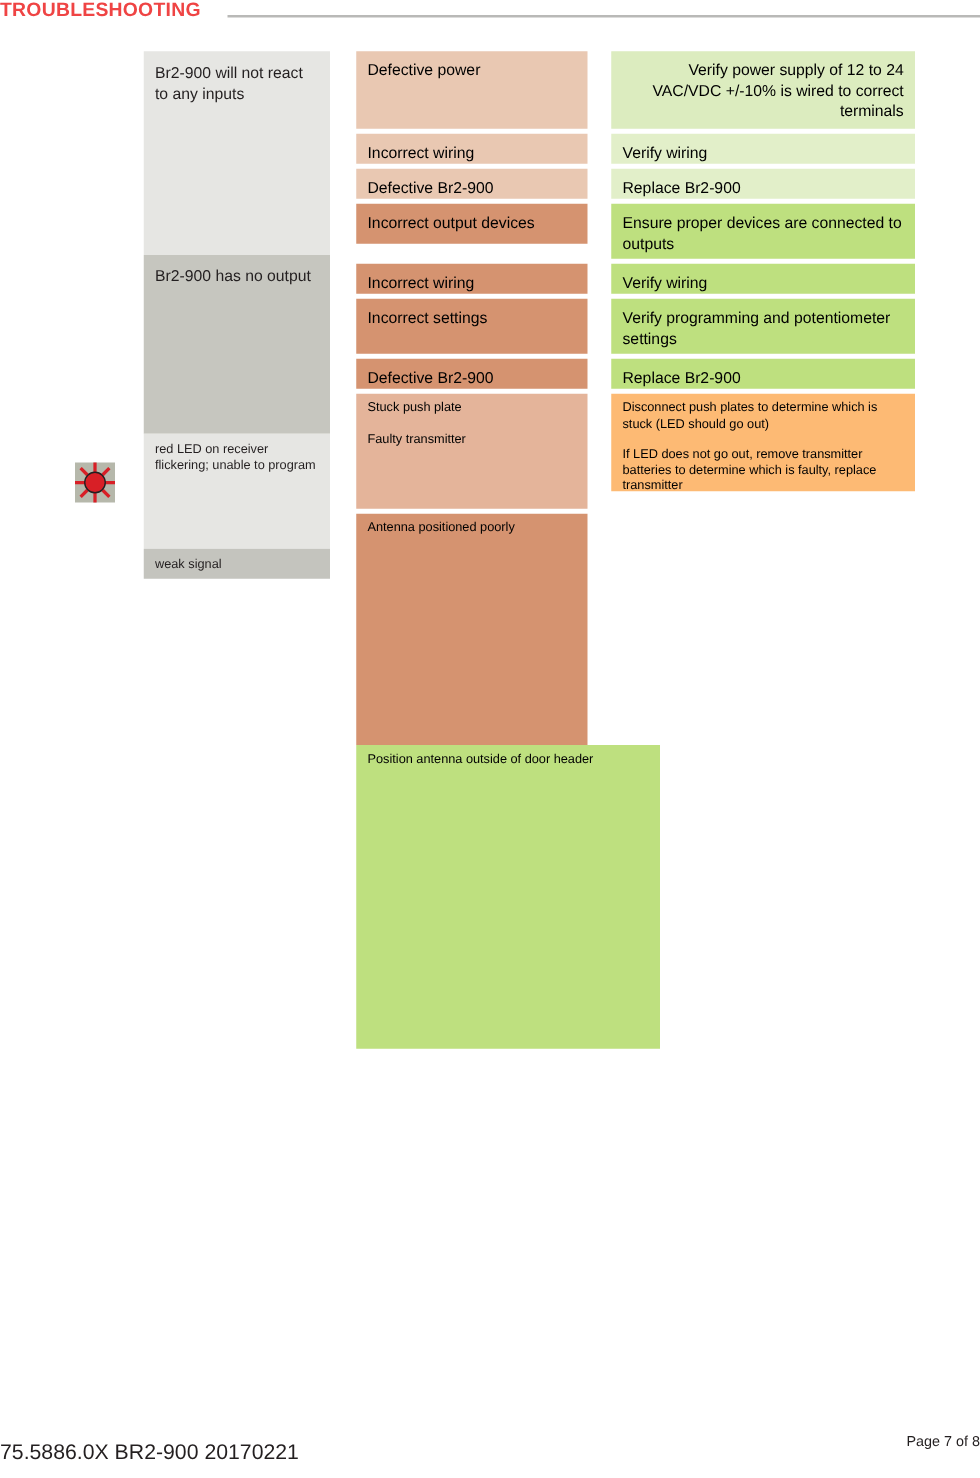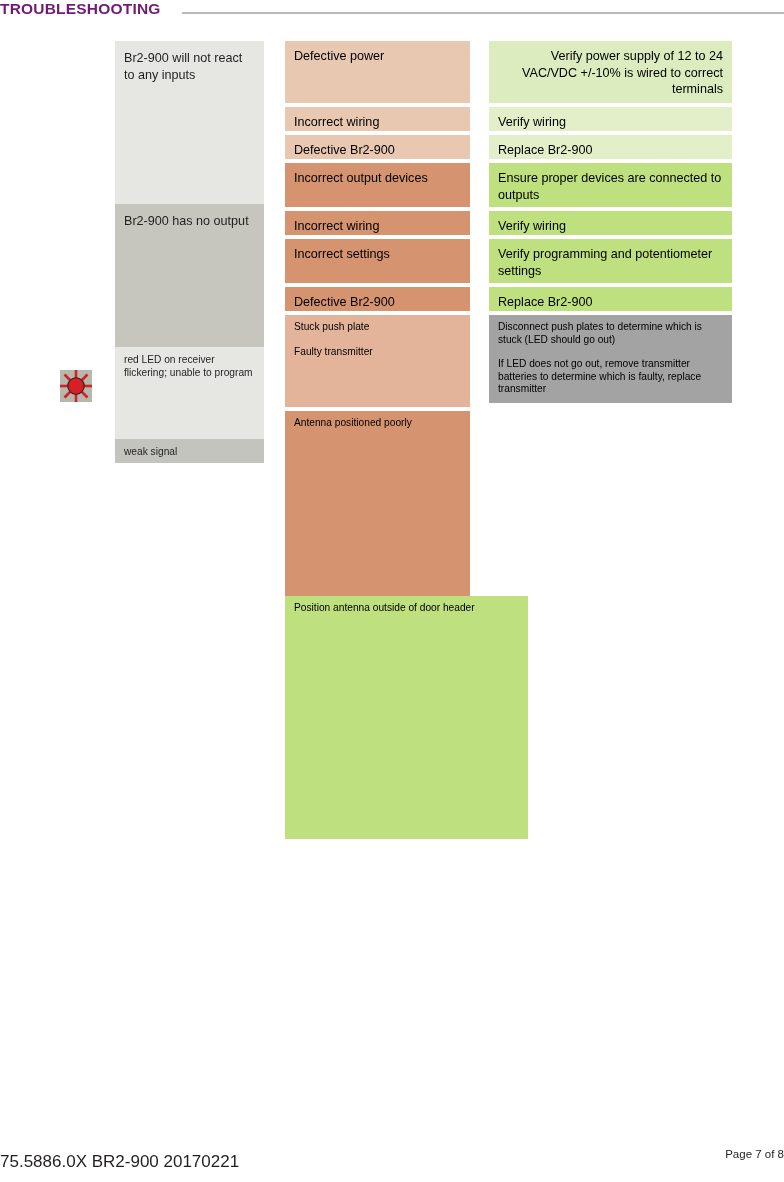--- a/index.html
+++ b/index.html
@@ -24,21 +24,21 @@
     width: 784px;
     height: 26px;
   }
   .header-title {
     position: absolute;
     left: 0px;
     top: 0px;
     font-size: 15.5px;
     font-weight: bold;
     letter-spacing: 0.2px;
-    color: #701a75;
+    color: #ef4444;
     line-height: 18px;
     white-space: nowrap;
   }
   .header-rule {
     position: absolute;
     left: 182px;
     top: 12px;
     right: 0px;
     height: 2px;
     background: #b9b9b7;
@@ -172,38 +172,38 @@
       </div>
       <div class="pair-row">
         <div class="cell-problem" style="background: rgb(233, 200, 178); height: 24px;"><span>Incorrect wiring</span></div>
         <div class="cell-solution" style="background: rgb(226, 239, 201); height: 24px;"><span>Verify wiring</span></div>
       </div>
       <div class="pair-row">
         <div class="cell-problem" style="background: rgb(233, 200, 178); height: 24px;"><span>Defective Br2-900</span></div>
         <div class="cell-solution" style="background: rgb(226, 239, 201); height: 24px;"><span>Replace Br2-900</span></div>
       </div>
       <div class="pair-row">
-        <div class="cell-problem" style="background: rgb(213, 147, 112); height: 44px;"><span>Incorrect output devices</span></div>
+        <div class="cell-problem" style="background: rgb(213, 147, 112); height: 32px;"><span>Incorrect output devices</span></div>
         <div class="cell-solution" style="background: rgb(190, 224, 127); height: 44px;"><span>Ensure proper devices are connected to outputs</span></div>
       </div>
       <div class="pair-row">
         <div class="cell-problem" style="background: rgb(213, 147, 112); height: 24px;"><span>Incorrect wiring</span></div>
         <div class="cell-solution" style="background: rgb(190, 224, 127); height: 24px;"><span>Verify wiring</span></div>
       </div>
       <div class="pair-row">
         <div class="cell-problem" style="background: rgb(213, 147, 112); height: 44px;"><span>Incorrect settings</span></div>
         <div class="cell-solution" style="background: rgb(190, 224, 127); height: 44px;"><span>Verify programming and potentiometer settings</span></div>
       </div>
       <div class="pair-row">
         <div class="cell-problem" style="background: rgb(213, 147, 112); height: 24px;"><span>Defective Br2-900</span></div>
         <div class="cell-solution" style="background: rgb(190, 224, 127); height: 24px;"><span>Replace Br2-900</span></div>
       </div>
       <div class="pair-row">
         <div class="cell-problem small" style="background: rgb(228, 180, 154); height: 92px;"><span>Stuck push plate</span><span class="blank-line"></span><span>Faulty transmitter</span></div>
-        <div class="cell-solution small" style="background: #a3a3a3; height: 88px;"><span>Disconnect push plates to determine which is stuck (LED should go out)</span><span class="blank-line"></span><span>If LED does not go out, remove transmitter batteries to determine which is faulty, replace transmitter</span></div>
+        <div class="cell-solution small" style="background: #fdba74; height: 78px;"><span>Disconnect push plates to determine which is stuck (LED should go out)</span><span class="blank-line"></span><span>If LED does not go out, remove transmitter batteries to determine which is faulty, replace transmitter</span></div>
       </div>
       <div class="pair-row">
         <div class="cell-problem small" style="background: rgb(213, 147, 112); height: 24px;"><span>Antenna positioned poorly</span></div>
         <div class="cell-solution small" style="background: rgb(190, 224, 127); height: 24px;"><span>Position antenna outside of door header</span></div>
       </div>
     </div>
 
   <div class="led-icon-wrap" id="led-icon-wrap" style="top: 326px;">
     <svg class="led-icon" viewBox="0 0 38 38" xmlns="http://www.w3.org/2000/svg">
       <rect x="3" y="3" width="32" height="32" fill="#b6b8ab"></rect>

